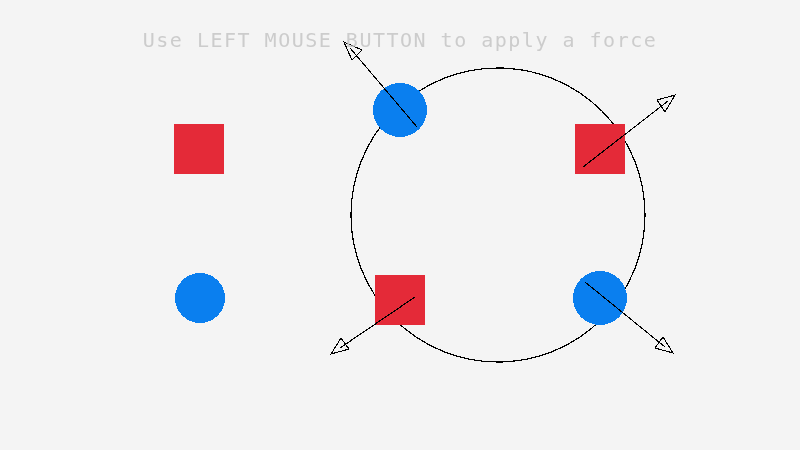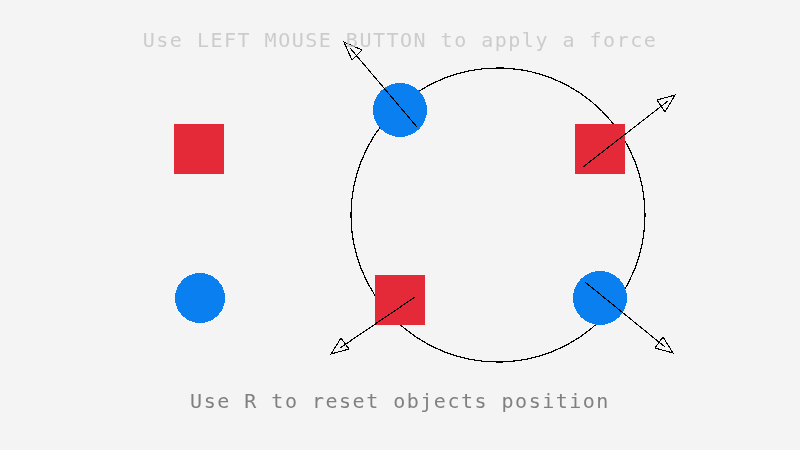--- a/index.html
+++ b/index.html
@@ -85,15 +85,14 @@
 
     <g>
       <line x1="585" y1="282" x2="665" y2="347" stroke="#000000" stroke-width="1.1"></line>
       <polygon points="673,353 655,348 663,337" fill="none" stroke="#000000" stroke-width="1.1"></polygon>
     </g>
 
   </svg>
 
   <div class="hud-text" id="hud-top">Use LEFT MOUSE BUTTON to apply a force</div>
 
-  <div class="hud-text" id="hud-bottom">Use R to reset objects position</div>
 
 </div>
 
 </body></html>

